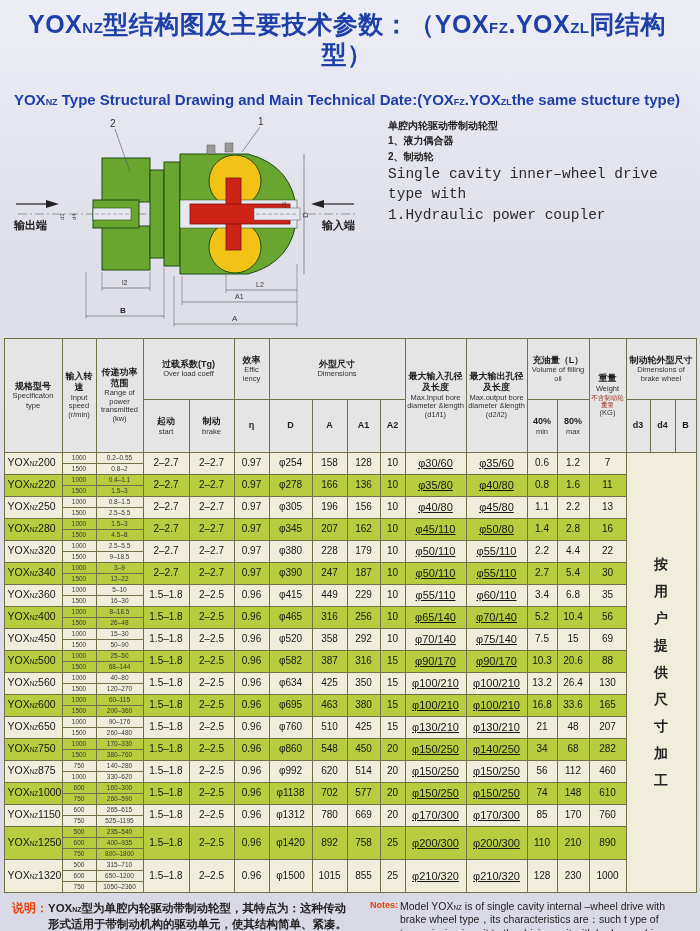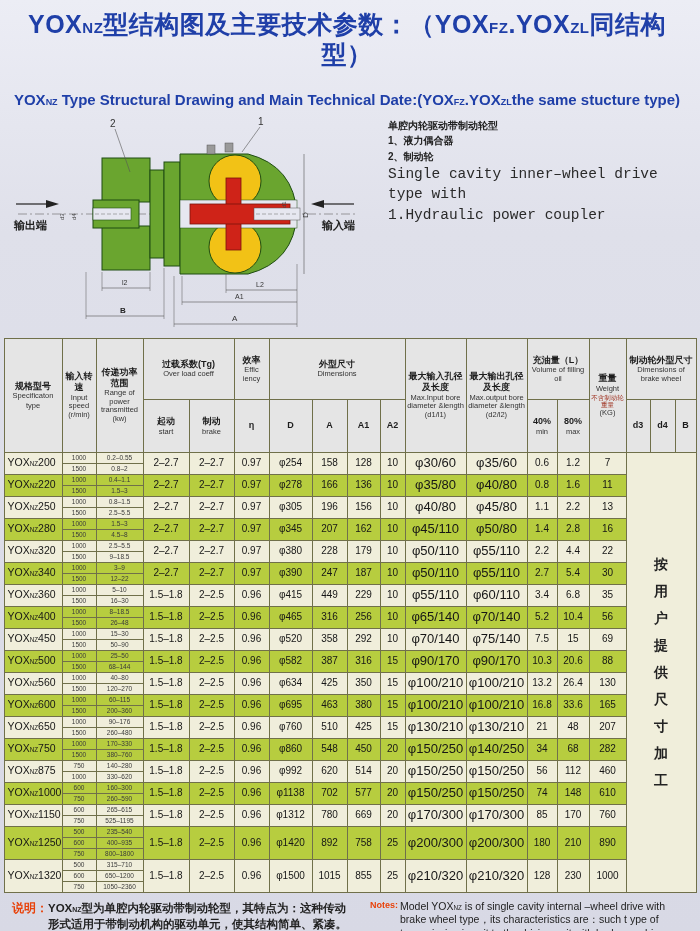--- a/index.html
+++ b/index.html
@@ -34,21 +34,21 @@
   th { background:#e5e5e5; text-align:center; vertical-align:middle; padding:16px 1px; font-weight:normal; }
   .hcn { font-size:9px; font-weight:bold; color:#1d1d1d; line-height:1.2; }
   .hen { font-size:7.5px; color:#333; line-height:1.1; margin-top:1px; }
   .hrd { font-size:6.5px; color:#a03524; line-height:1.1; margin-top:1px; }
   td { text-align:center; vertical-align:middle; height:11px; line-height:10px; font-size:10px;
        padding:0; color:#161616; }
   .rc td { background:#f0eedb; }
   .rg td { background:#b7cd3f; }
   .c-model { text-align:left; padding-left:3px; font-size:10.5px; }
   .c-speed, .c-power { font-size:6.5px; color:#3a3a3a; }
-  .c-d1, .c-d2 { font-size:13px; }
+  .c-d1, .c-d2 { font-size:11px;text-decoration:underline; }
   td.c-vert { background:#f0eedb; }
   .vertbox { display:flex; flex-direction:column; align-items:center; justify-content:center;
              gap:17px; font-size:14px; font-weight:bold; color:#222; }
 
   
   .notes { display:flex; padding:7px 8px 0 12px; gap:20px; }
   .ncn { width:338px; flex:0 0 auto; display:flex; }
   .ncn .lbl { color:#e8420a; font-size:12px; font-weight:bold; white-space:nowrap; }
   .ncn .txt { font-size:11.5px; font-weight:bold; color:#222; line-height:1.4; }
   .nen { flex:1; display:flex; }
@@ -645,21 +645,21 @@
         <td class="c-power">235–540</td>
         <td class="c-start" rowspan="3">1.5–1.8</td>
         <td class="c-brake" rowspan="3">2–2.5</td>
         <td class="c-eff" rowspan="3">0.96</td>
         <td class="c-D" rowspan="3">φ1420</td>
         <td class="c-A" rowspan="3">892</td>
         <td class="c-A1" rowspan="3">758</td>
         <td class="c-A2" rowspan="3">25</td>
         <td class="c-d1" rowspan="3">φ200/300</td>
         <td class="c-d2" rowspan="3">φ200/300</td>
-        <td class="c-v40" rowspan="3">180</td>
+        <td class="c-v40" rowspan="3">110</td>
         <td class="c-v80" rowspan="3">210</td>
         <td class="c-kg" rowspan="3">890</td>
       </tr>
       <tr class="rg">
         <td class="c-speed">600</td>
         <td class="c-power">400–935</td>
       </tr>
       <tr class="rg">
         <td class="c-speed">750</td>
         <td class="c-power">800–1800</td>

